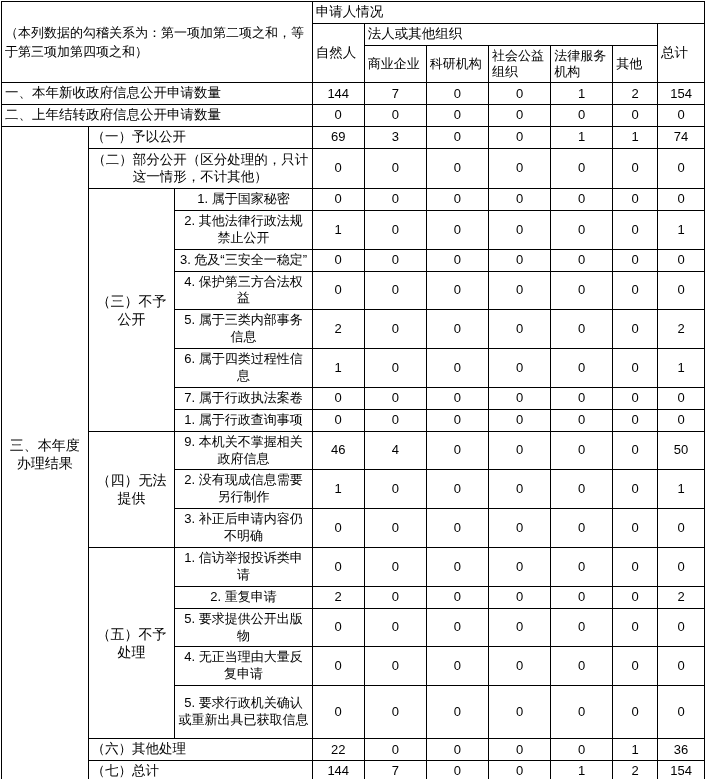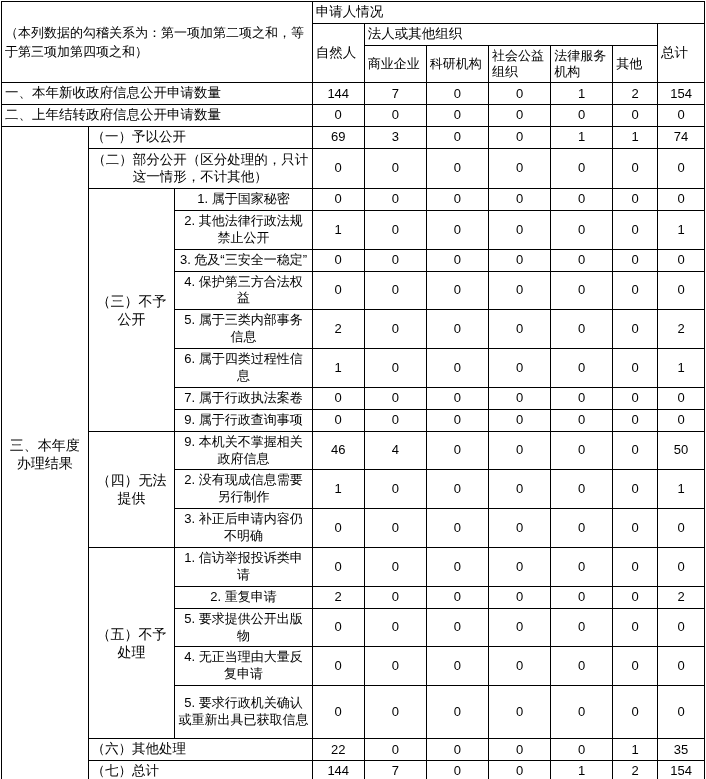--- a/index.html
+++ b/index.html
@@ -217,21 +217,21 @@
       <td class="subitem">7. 属于行政执法案卷</td>
       <td class="num">0</td>
       <td class="num">0</td>
       <td class="num">0</td>
       <td class="num">0</td>
       <td class="num">0</td>
       <td class="num">0</td>
       <td class="num">0</td>
     </tr>
     <tr>
-      <td class="subitem">9. 属于行政查询事项</td>
+      <td class="subitem">1. 属于行政查询事项</td>
       <td class="num">0</td>
       <td class="num">0</td>
       <td class="num">0</td>
       <td class="num">0</td>
       <td class="num">0</td>
       <td class="num">0</td>
       <td class="num">0</td>
     </tr>
 
     <tr>
@@ -319,21 +319,21 @@
     </tr>
 
     <tr>
       <td colspan="2" class="rowlbl-ctr">（六）其他处理</td>
       <td class="num">22</td>
       <td class="num">0</td>
       <td class="num">0</td>
       <td class="num">0</td>
       <td class="num">0</td>
       <td class="num">1</td>
-      <td class="num">35</td>
+      <td class="num">36</td>
     </tr>
 
     <tr>
       <td colspan="2" class="rowlbl-ctr">（七）总计</td>
       <td class="num">144</td>
       <td class="num">7</td>
       <td class="num">0</td>
       <td class="num">0</td>
       <td class="num">1</td>
       <td class="num">2</td>

